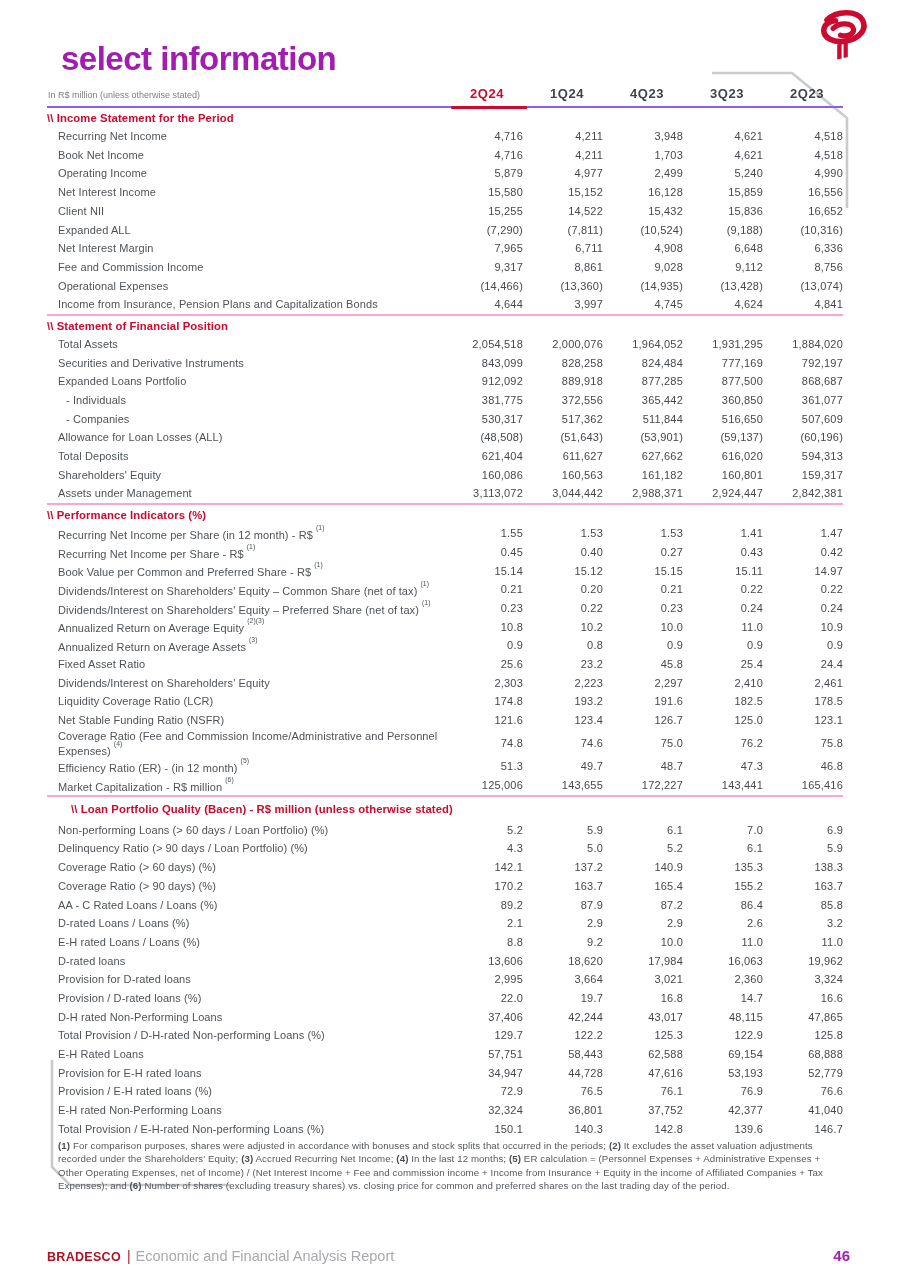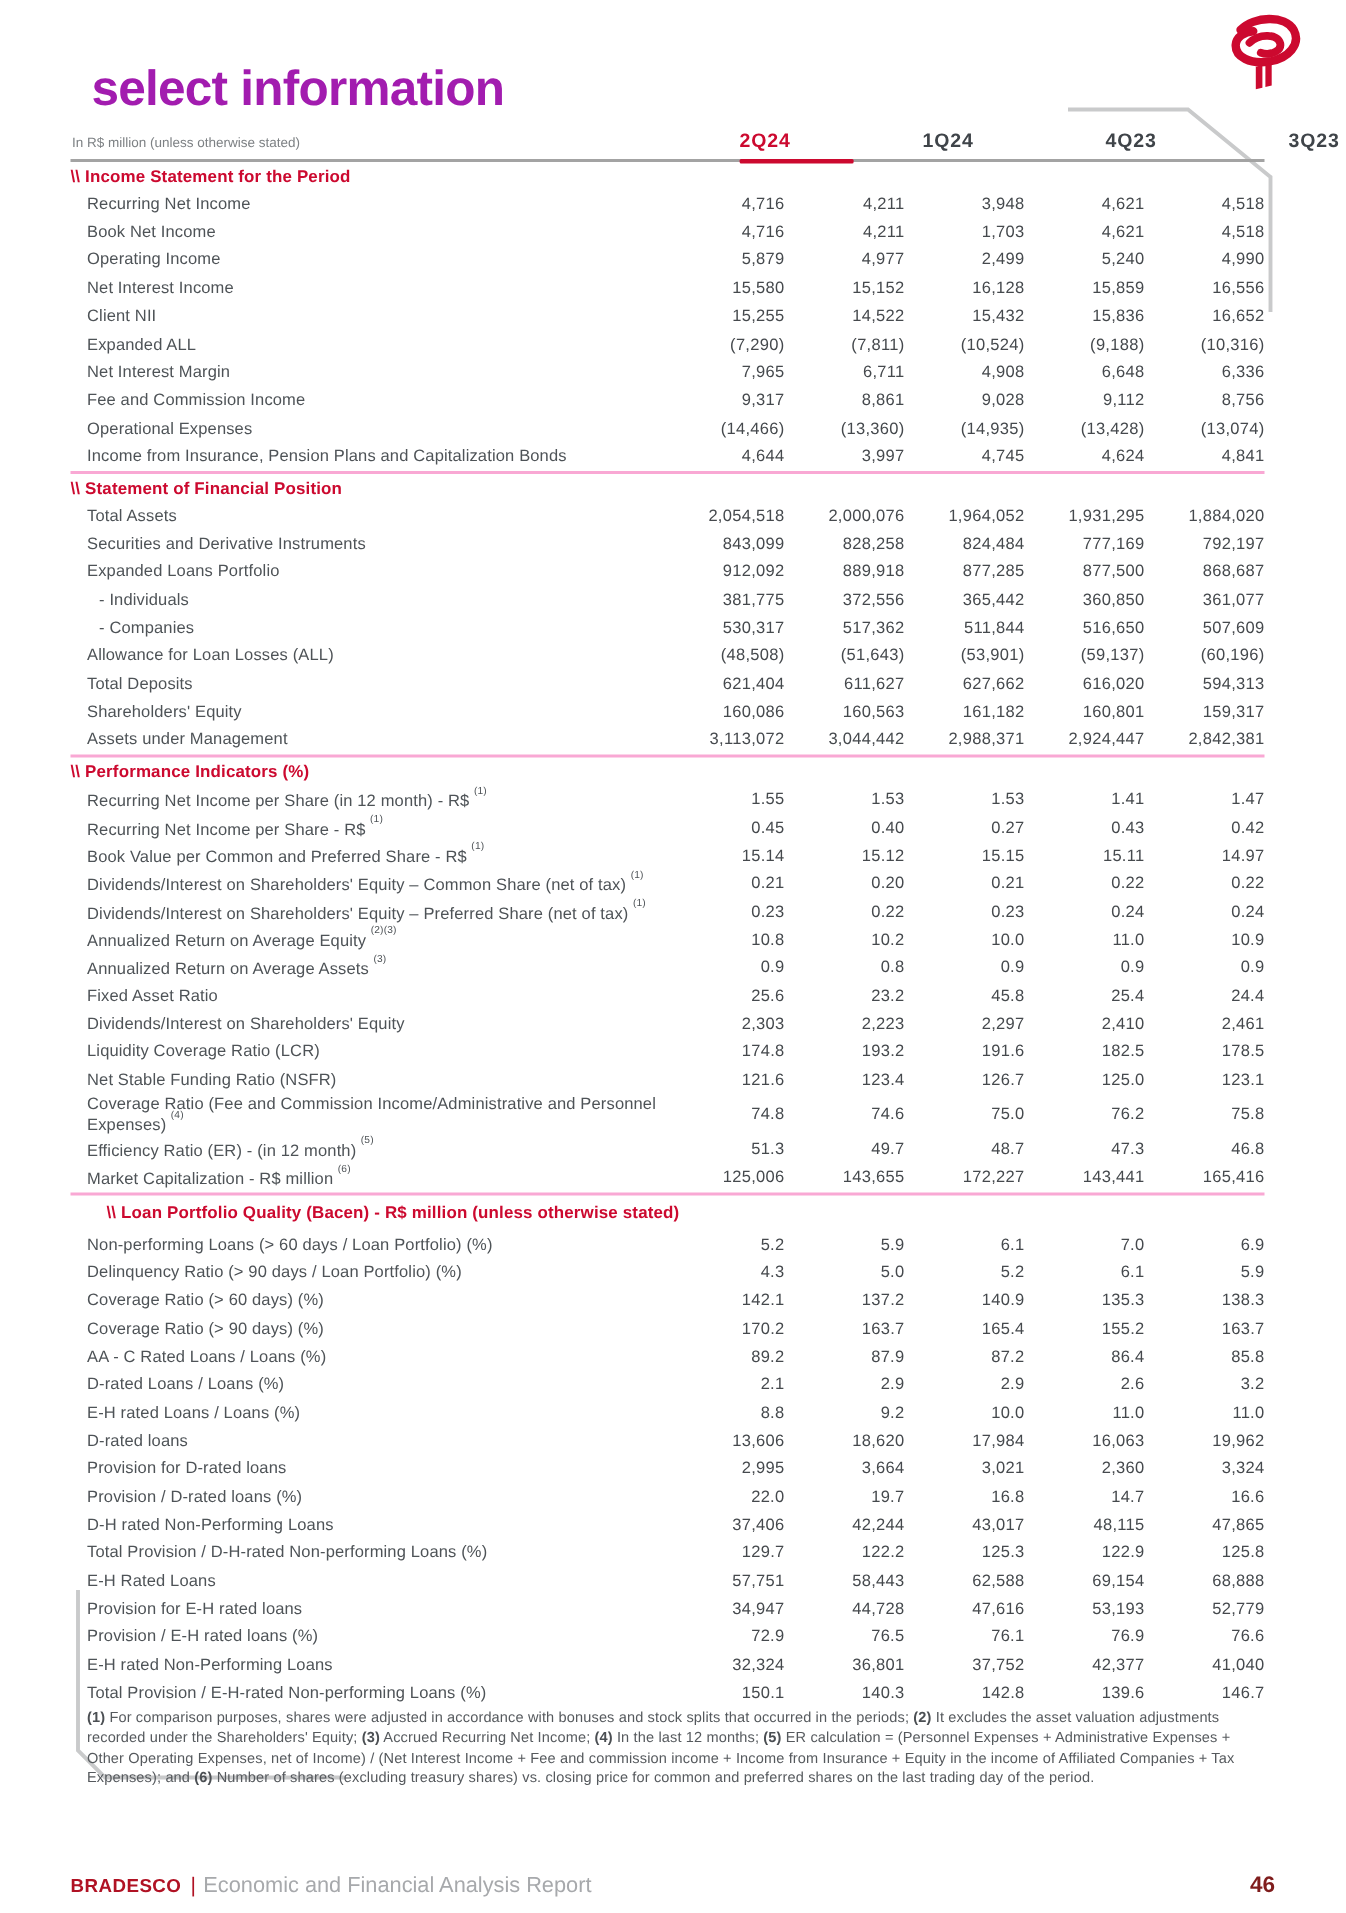--- a/index.html
+++ b/index.html
@@ -11,25 +11,25 @@
   .title {
     position:absolute; left:61px; top:40px;
     font-size:33px; font-weight:bold; color:#a21caf; letter-spacing:-0.5px;
   }
   .logo { position:absolute; left:812px; top:8px; width:56px; height:52px; }
   .deco { position:absolute; pointer-events:none; }
 
   .table { position:absolute; left:47px; top:86px; width:796px; }
   .thead {
     display:grid; grid-template-columns:396px repeat(5,80px);
-    align-items:end; border-bottom:2px solid #a3a3a3; padding-bottom:5px;gap:42px;
+    align-items:end; border-bottom:2px solid #8b5cf6; padding-bottom:5px;
   }
   .unit { font-size:9px; color:#7d8184; padding-left:1px; padding-bottom:1px; }
   .qcol {
-    font-size:13px; font-weight:bold; color:#3f4449;
+    text-align:center; font-size:13px; font-weight:bold; color:#3f4449;
     letter-spacing:.6px; position:relative; padding-left:8px;
   }
   .qcol.active { color:#CC092F; }
   .qcol.active .ubar {
     position:absolute; left:50%; transform:translateX(-42%);
     bottom:-8px; width:76px; height:3px; background:#CC092F; border-radius:1px;
   }
   .section { border-bottom:2px solid #f9a8d4; }
   .section.last { border-bottom:none; }
   .stitle {
@@ -56,21 +56,21 @@
     font-size:9.7px; line-height:13.4px; color:#55595d; letter-spacing:.1px;
   }
   .footnotes b { color:#4b4f53; }
   .footer {
     position:absolute; left:47px; top:1231px; width:803px;
     display:flex; align-items:baseline;
   }
   .fbrand { font-size:12.5px; font-weight:bold; color:#B01224; letter-spacing:.3px;margin-top:19px; }
   .fsep { font-size:14px; color:#B01224; margin:0 5px 0 6px; }
   .freport { font-size:14.5px; color:#a7a9ac; }
-  .fpage { margin-left:auto; font-size:15px; font-weight:bold; color:#7f1d1d; }
+  .fpage { margin-left:auto; font-size:15px; font-weight:bold; color:#a21caf; }
 </style>
 </head>
 <body>
 
 <div class="page">
 
   <div class="title">select information</div>
 
   <svg class="logo" viewBox="0 0 56 52">
     <path d="M15 12 C24 2.5 45 2 50.5 12 C55.5 21.5 47 31 34 33 C21.5 35 11.5 30 11.8 22 C12 16.8 17.5 13 23.5 12.8" fill="none" stroke="#CC092F" stroke-width="5.6" stroke-linecap="round"></path>

